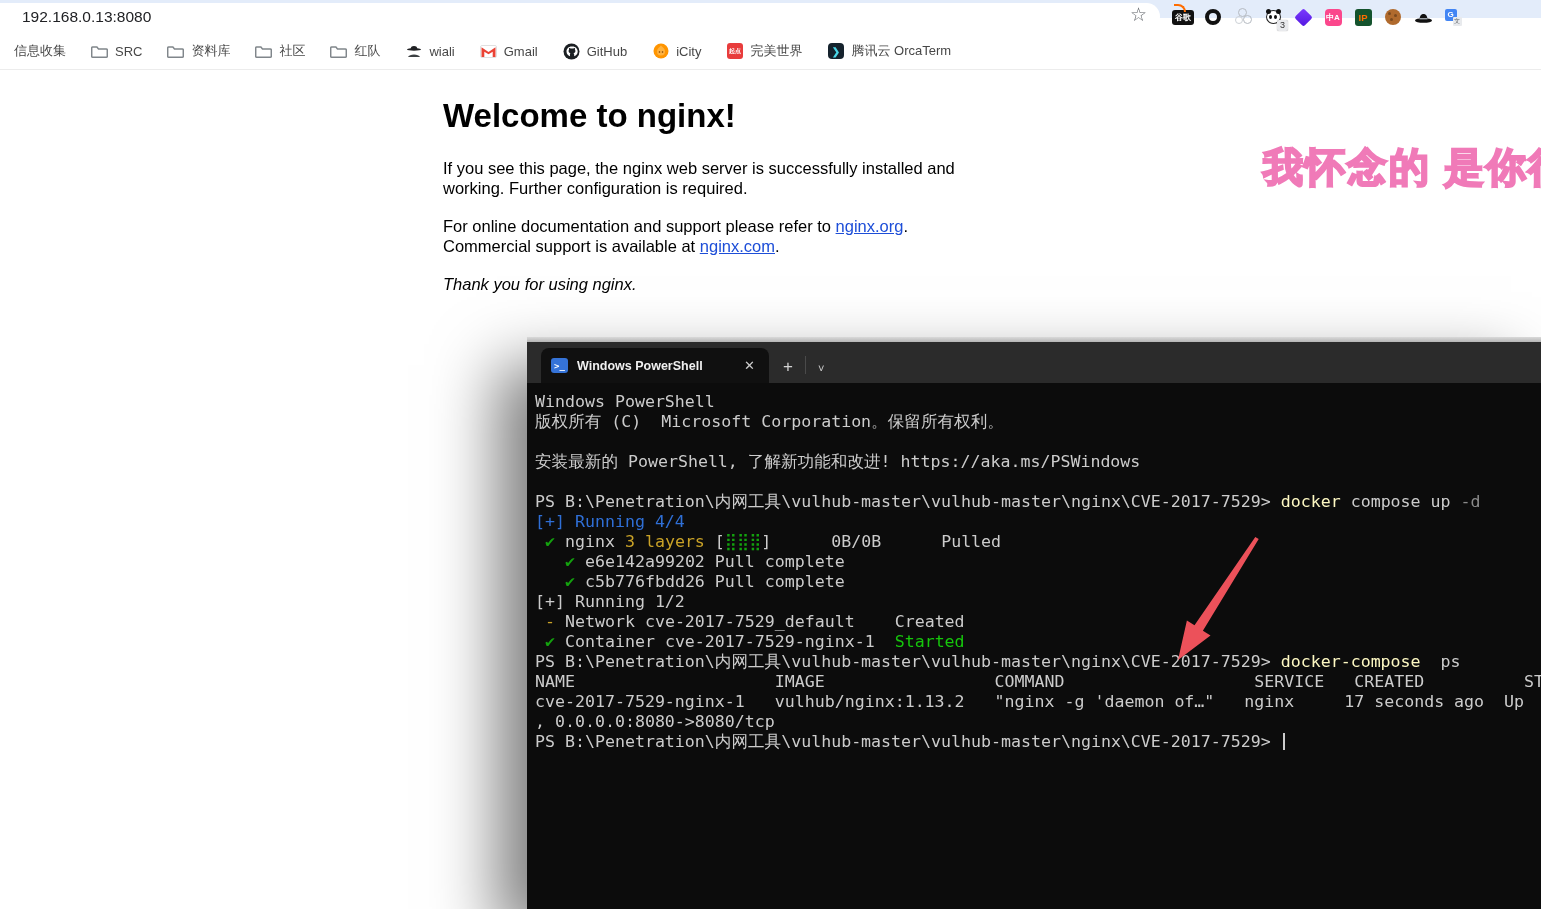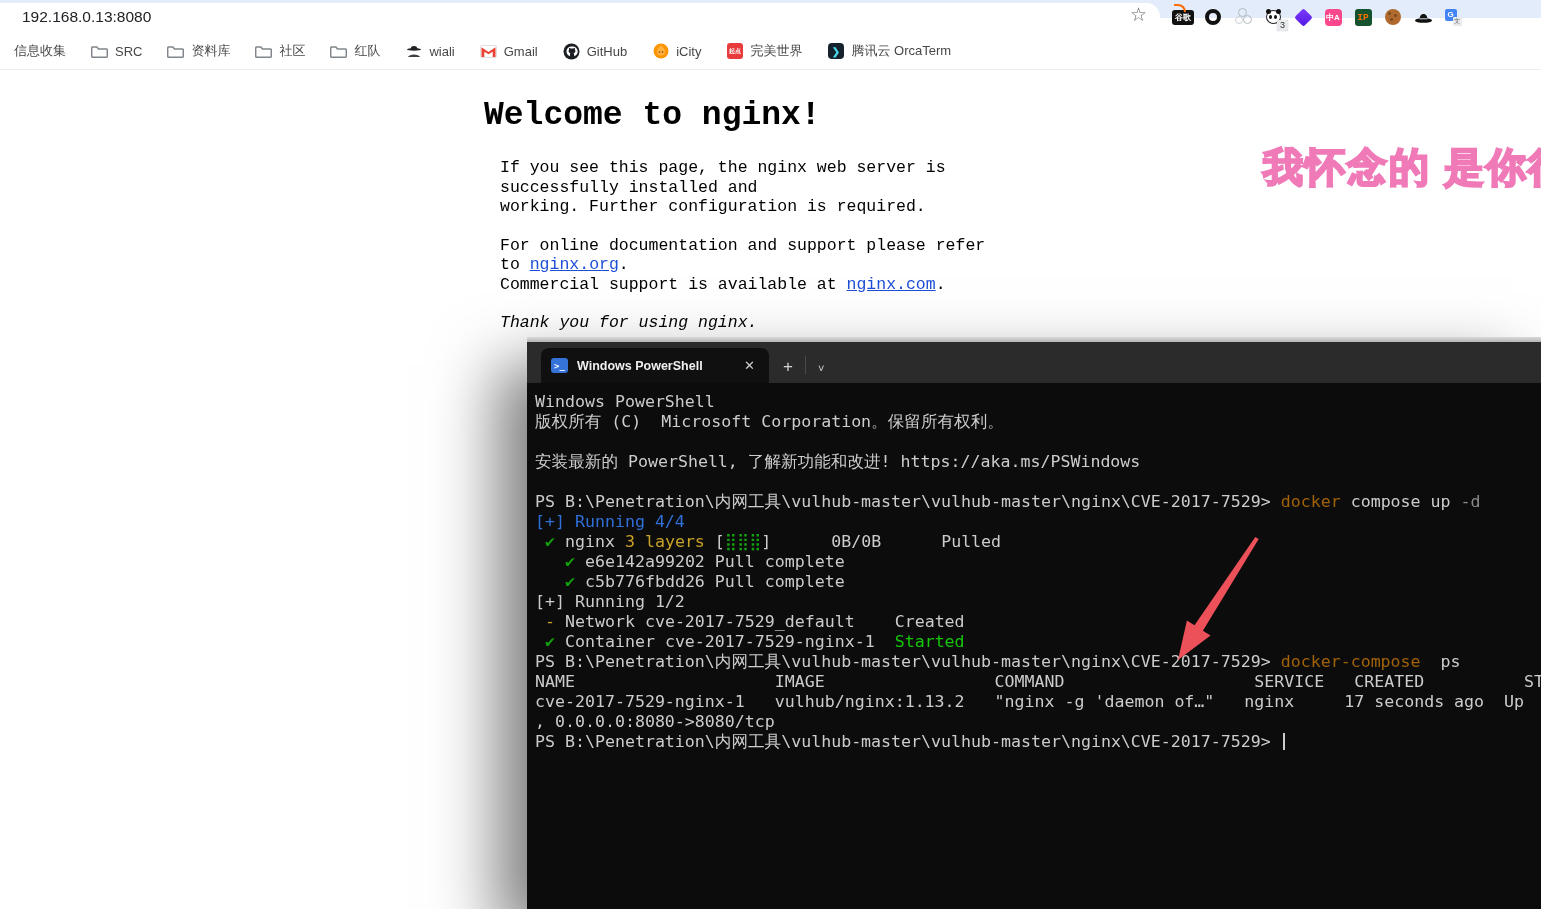--- a/index.html
+++ b/index.html
@@ -16,23 +16,23 @@
   .ext-row { position:absolute; left:1172px; top:4px; height:26px; display:flex; align-items:center; gap:8px; }
   .ext { position:relative; width:22px; height:22px; display:flex; align-items:center; justify-content:center; }
   .badge { position:absolute; right:-4px; bottom:-3px; background:#e9eaed; color:#333; font-size:9px; line-height:11px;
            padding:0 3px; border-radius:2px; box-shadow:0 0 1px rgba(0,0,0,.4); }
   .bookmarks { position:absolute; left:0; top:33px; width:1541px; height:37px; background:#fff; border-bottom:1px solid #ececec;
                display:flex; align-items:center; padding-left:14px; gap:25px; }
   .bm { display:flex; align-items:center; gap:7px; font-size:13px; color:#474747; cursor:pointer; white-space:nowrap; }
   .bm .ic { width:17px; height:17px; display:flex; align-items:center; justify-content:center; }
 
   
-  .nginx-page { position:absolute; left:484px; top:97px; width:530px; color:#000;font-family:Liberation Mono, monospace; }
+  .nginx-page { position:absolute; left:443px; top:97px; width:530px; color:#000; }
   .nginx-page h1 { font-size:33px; font-weight:700; margin:0 0 24px 0; }
-  .nginx-page p { font-size:16.5px; line-height:19.5px; margin:0 0 19px 16px; }
+  .nginx-page p { font-size:16.5px; line-height:19.5px; margin:0 0 19px 0; }
   .nginx-page a { color:#1d4ed8; text-decoration:underline; }
   .nginx-page .em { font-style:italic; }
 
   
   .lyric { position:absolute; left:1263px; top:140px; font-size:40px; font-weight:700; white-space:nowrap;
            color:#ffd3e8; -webkit-text-stroke:2.2px #f07ab8; letter-spacing:2px;
            text-shadow:0 0 1px #f07ab8; z-index:3; }
 
   
   .term { position:absolute; left:527px; top:337px; width:1014px; height:572px; z-index:2;
@@ -53,21 +53,21 @@
   .tb-chev { color:#cfcfcf; font-size:11px; margin:0 0 9px 12px; cursor:pointer; }
 
   .term-out { position:absolute; left:0; top:46px; width:100%; height:calc(100% - 46px); overflow:hidden;
               padding:9px 0 0 8px; font-family:"DejaVu Sans Mono", monospace; font-size:16.6px; line-height:20px; }
   .tline { white-space:pre; }
   .c-def   { color:#cccccc; }
   .c-blue  { color:#2f6fd6; }
   .c-green { color:#13a10e; }
   .c-bgreen{ color:#16c60c;margin-top:20px; }
   .c-yellow{ color:#c9a227; }
-  .c-cmd   { color:#a16207; }
+  .c-cmd   { color:#fef9c3; }
   .c-gray  { color:#8a8a8a; }
   .cursor { display:inline-block; width:2px; height:17px; background:#cccccc; vertical-align:-3px; margin-left:2px; }
 
   .arrow-layer { position:absolute; left:0; top:0; width:1541px; height:909px; z-index:4; pointer-events:none; }
 </style>
 </head>
 <body>
 
 <div class="toolbar">
   <div class="url-pill">
@@ -97,21 +97,21 @@
         </span>
         <span class="badge">3</span>
       </div>
       <div class="ext">
         <span style="width:13px;height:13px;background:linear-gradient(135deg,#7c3aff,#5318e0);transform:rotate(45deg);border-radius:2px;"></span>
       </div>
       <div class="ext">
         <span style="width:17px;height:17px;background:#fb478c;border-radius:4px;color:#fff;font-size:8px;font-weight:700;display:flex;align-items:center;justify-content:center;">中A</span>
       </div>
       <div class="ext">
-        <span style="width:17px;height:17px;background:#14532d;border-radius:3px;color:#ff6d00;font-size:9.5px;font-weight:700;display:flex;align-items:center;justify-content:center;font-family:Liberation Mono, monospace;">IP</span>
+        <span style="width:17px;height:17px;background:#14532d;border-radius:3px;color:#ff6d00;font-size:9.5px;font-weight:700;display:flex;align-items:center;justify-content:center;">IP</span>
       </div>
       <div class="ext">
         <span style="position:relative;width:16px;height:16px;background:#b06a2d;border-radius:50%;">
           <i style="position:absolute;left:3px;top:3px;width:3px;height:3px;background:#7a4a1f;border-radius:50%;"></i>
           <i style="position:absolute;left:9px;top:5px;width:3px;height:3px;background:#7a4a1f;border-radius:50%;"></i>
           <i style="position:absolute;left:5px;top:9px;width:3px;height:3px;background:#7a4a1f;border-radius:50%;"></i>
         </span>
       </div>
       <div class="ext">
         <svg width="19" height="14" viewBox="0 0 19 14">

